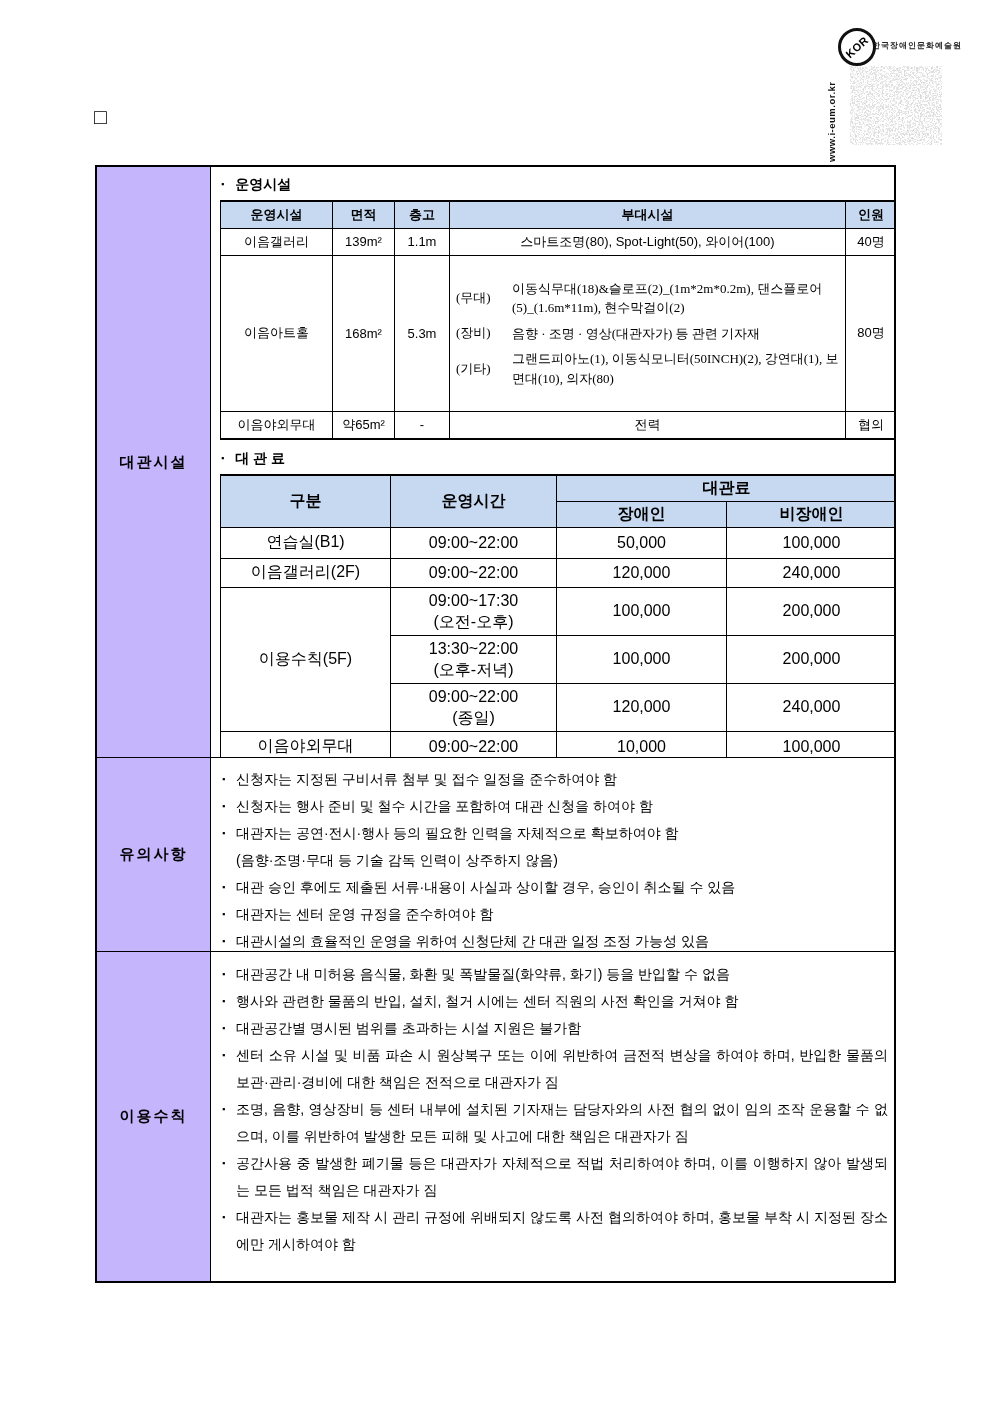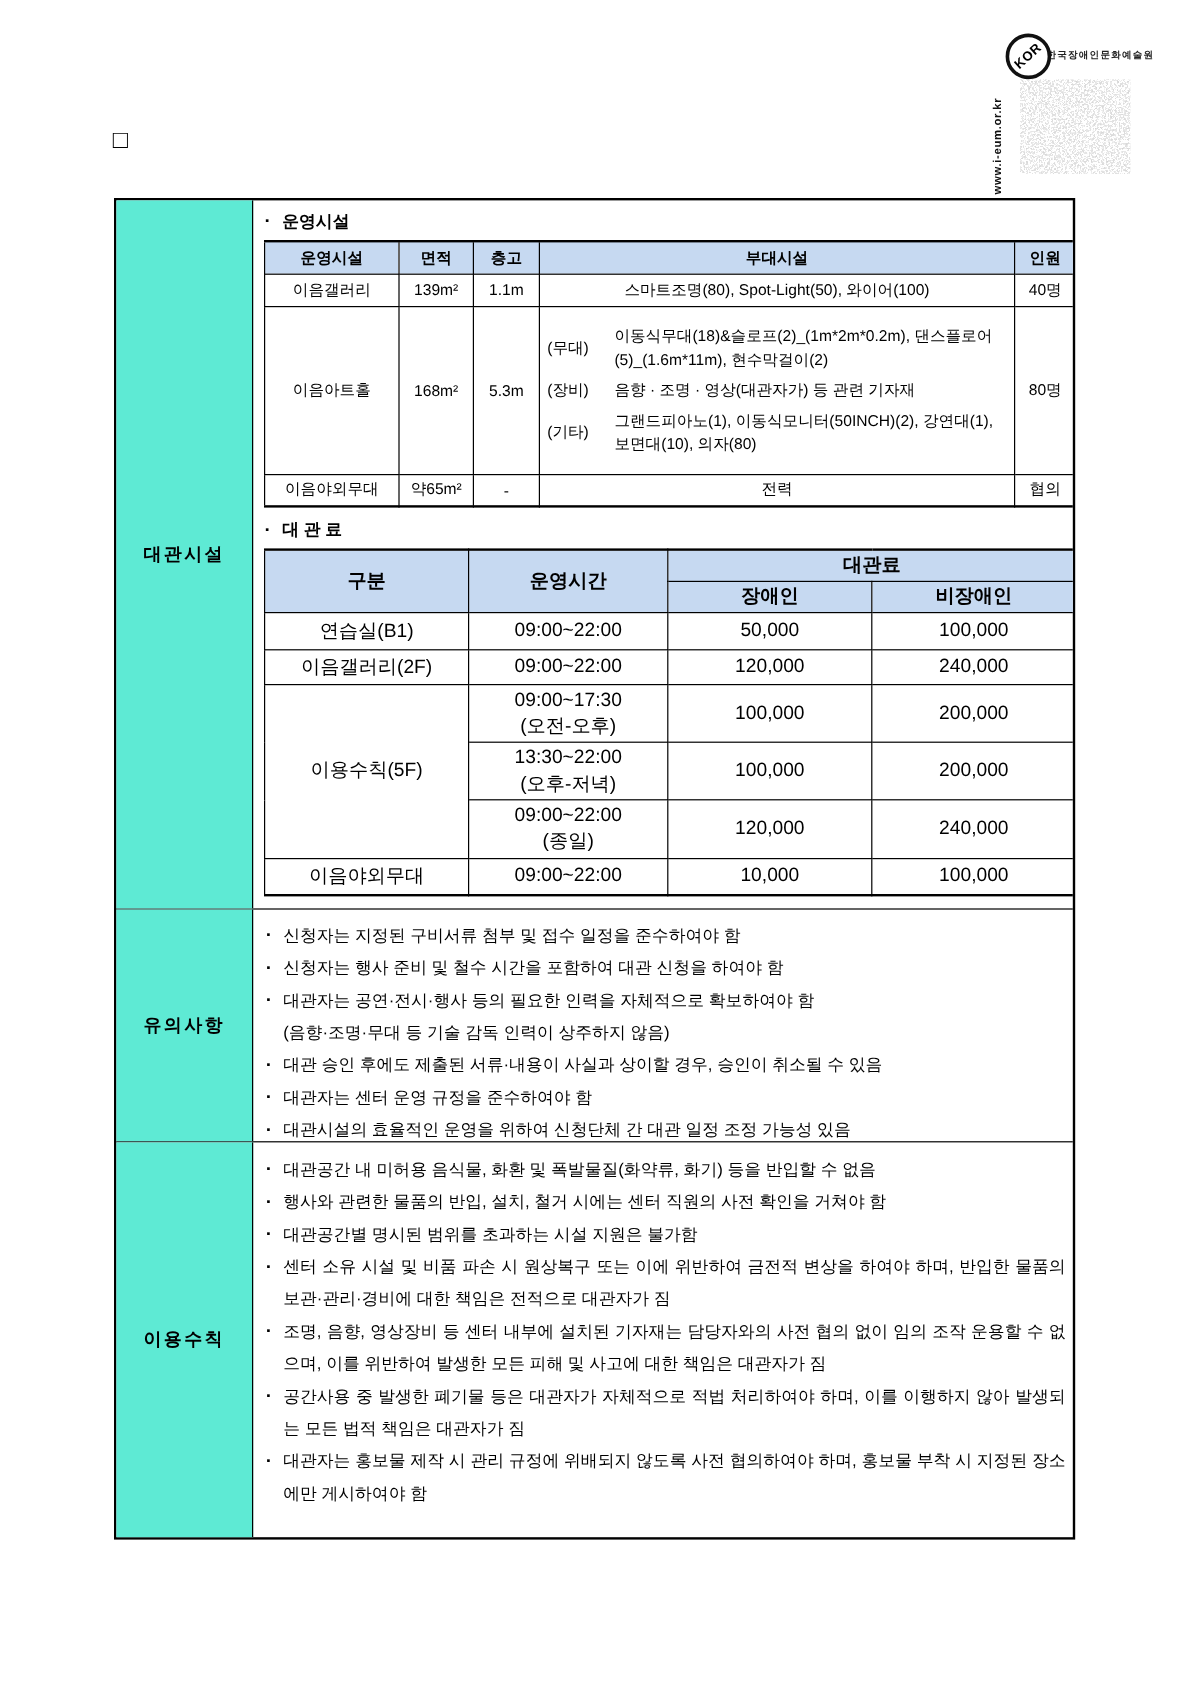--- a/index.html
+++ b/index.html
@@ -38,21 +38,21 @@
 
   
   .main {
     position: absolute; left: 95px; top: 165px; width: 801px;
     border: 2px solid #000;
   }
   .mrow { display: flex; }
   .mrow + .mrow { border-top: 1.5px solid #000; }
   .label-cell {
     width: 114px; flex-shrink: 0;
-    background: #5eead4;
+    background: #c4b5fd;
     border-right: 1px solid #000;
     display: flex; align-items: center; justify-content: center;
     font-size: 15px; font-weight: bold; letter-spacing: 2px;
   }
   .content-cell { flex: 1; padding: 6px 6px 6px 7px; overflow: hidden; }
   .row-facility .content-cell { height: 590px; }
   .row-notes .content-cell { height: 193px; padding-top: 8px; }
   .row-rules .content-cell { height: 329px; padding-top: 9px; }
 
   
@@ -71,21 +71,21 @@
     border: 1px solid #000;
     text-align: center; vertical-align: middle;
     padding: 2px 3px; overflow: hidden;
   }
   table.t thead th { background: #c6d9f1; font-weight: bold; height: 27px; }
   table.t.fee thead th { height: 25px; }
   .h28 { height: 27px; }
   .h31 { height: 31px; }
   .h29 { height: 29px; }
   .h45 { height: 45px; }
-  .amen-cell { padding: 4px 2px !important; }
+  .amen-cell { padding: 20px 2px !important; font-family: Liberation Serif, serif; }
   .amen { display: flex; gap: 10px; text-align: left; padding: 3px 4px; align-items: center; }
   .amen .lb { width: 46px; flex-shrink: 0; }
   .amen .tx { flex: 1; line-height: 1.5; }
   .two-line { line-height: 1.35; }
   .two-line span { display: block; }
 
   
   .blist { font-size: 14px; }
   .bitem { display: flex; }
   .bitem .bullet { width: 18px; flex-shrink: 0; font-size: 9px; line-height: 27px; text-align: left; padding-left: 4px; }

